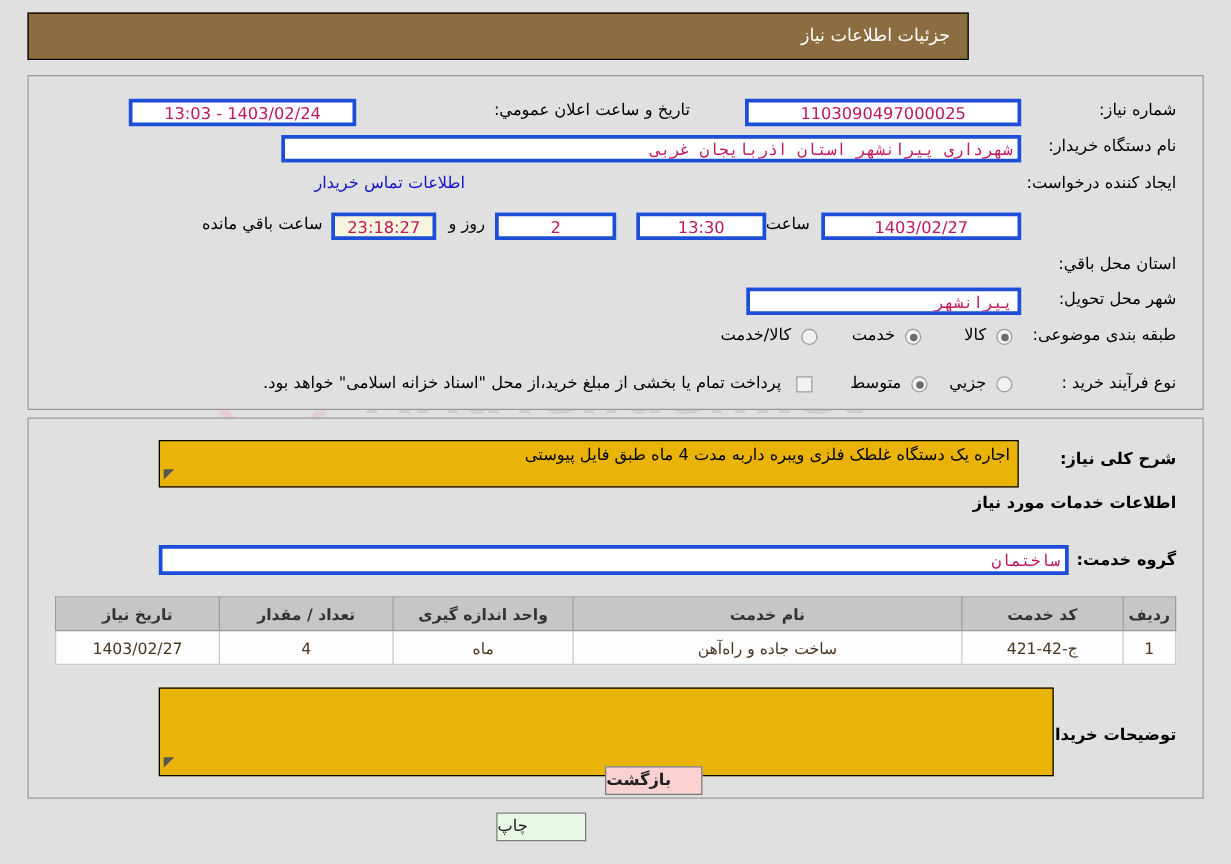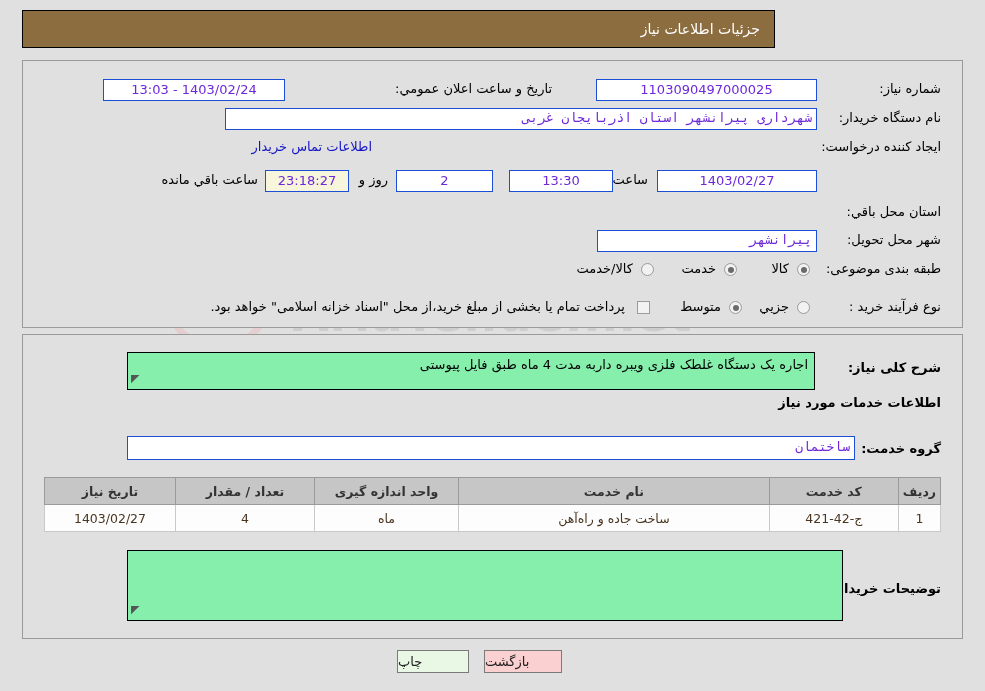--- a/index.html
+++ b/index.html
@@ -81,24 +81,24 @@
     text-align: right;
     white-space: nowrap;
     z-index: 4;
   }
   .lbl.bold { font-weight: bold; }
   .lbl.wrap { white-space: normal; }
 
   .fld {
     position: absolute;
     background: #ffffff;
-    border: 1px solid #1d4ed8;
-    box-sizing: border-box;
-    font-size: 13px;
-    color: #6d28d9;
+    border: 3px solid #1d4ed8;
+    box-sizing: border-box;
+    font-size: 13px;
+    color: #be185d;
     line-height: 20px;
     height: 22px;
     padding: 0 4px;
     overflow: hidden;
     white-space: nowrap;
     z-index: 4;
   }
   .fld.center { text-align: center; }
   .fld.right  { text-align: right; font-family: Liberation Mono, monospace; }
   .fld.timer  { background: #f7f5dc; text-align: center; }
@@ -135,21 +135,21 @@
     width: 13px; height: 13px;
     border: 1px solid #9b9b9b;
     background: #f2f2f2;
     box-sizing: border-box;
     z-index: 5;
   }
 
   
   .ta {
     position: absolute;
-    background: #86efac;
+    background: #eab308;
     border: 1px solid #000;
     box-sizing: border-box;
     font-size: 13px;
     color: #000;
     padding: 3px 6px;
     z-index: 4;
     overflow: hidden;
     text-align: right;
     line-height: 18px;
   }
@@ -305,16 +305,16 @@
       </tr>
     </tbody>
   </table>
 
   <div class="lbl bold" style="top:581px; right:44px;">توضیحات خریدار;</div>
   <div class="ta" style="top:550px; right:142px; width:716px; height:71px;">
     <span></span>
     <span class="grip">◥</span>
   </div>
 
-  <div class="btn" id="btn-back" style="top:650px; right:423px; width:78px;">بازگشت</div>
+  <div class="btn" id="btn-back" style="top:613px; right:423px; width:78px;font-weight:bold;">بازگشت</div>
   <div class="btn" id="btn-print" style="top:650px; right:516px; width:72px;">چاپ</div>
 
 </div>
 
 </body></html>

